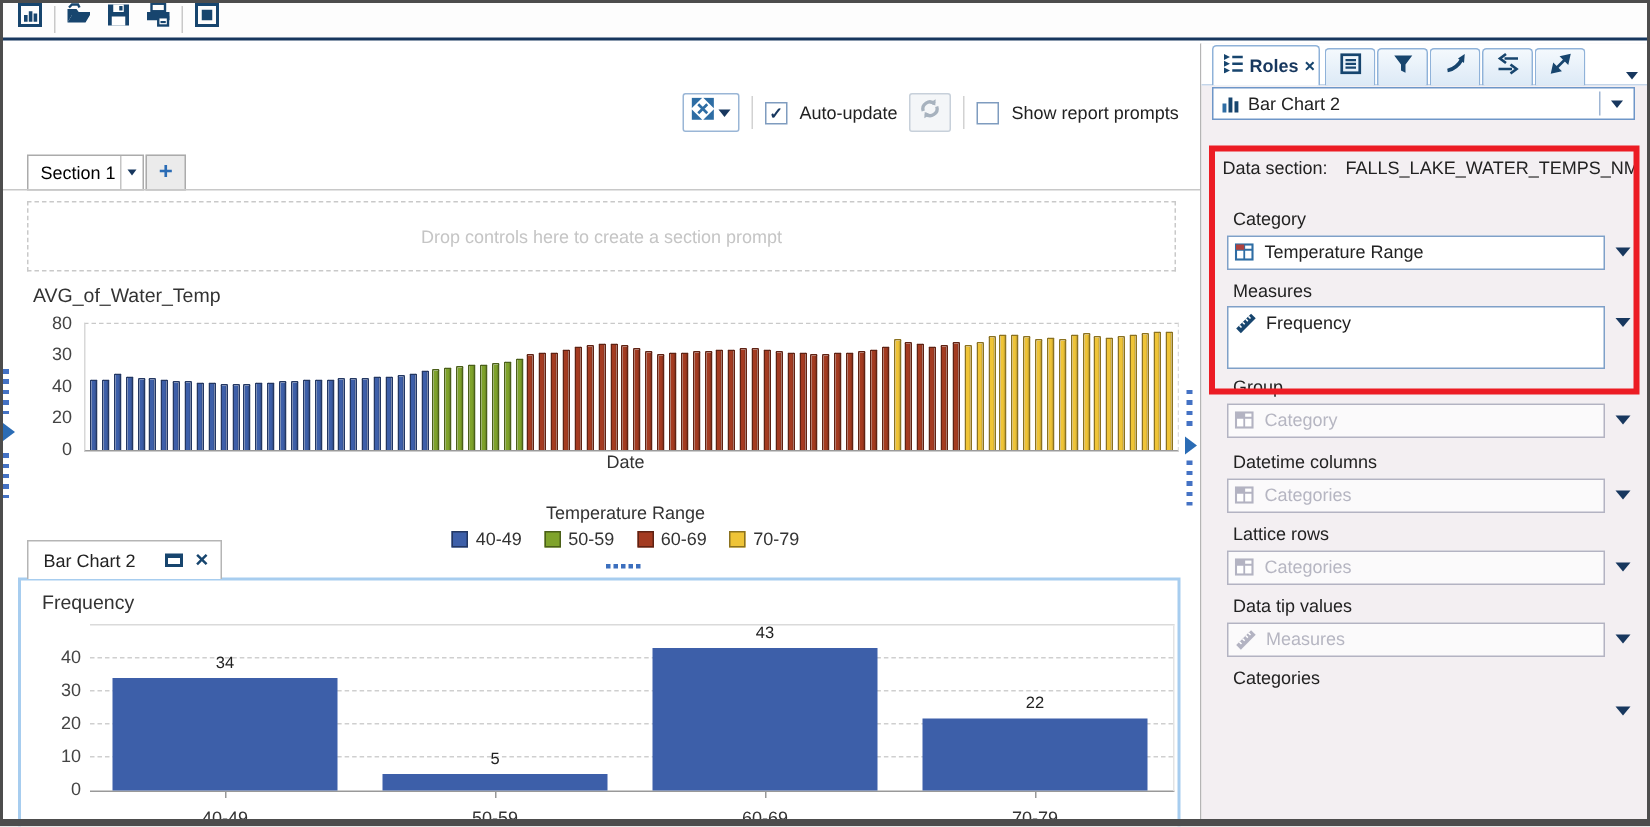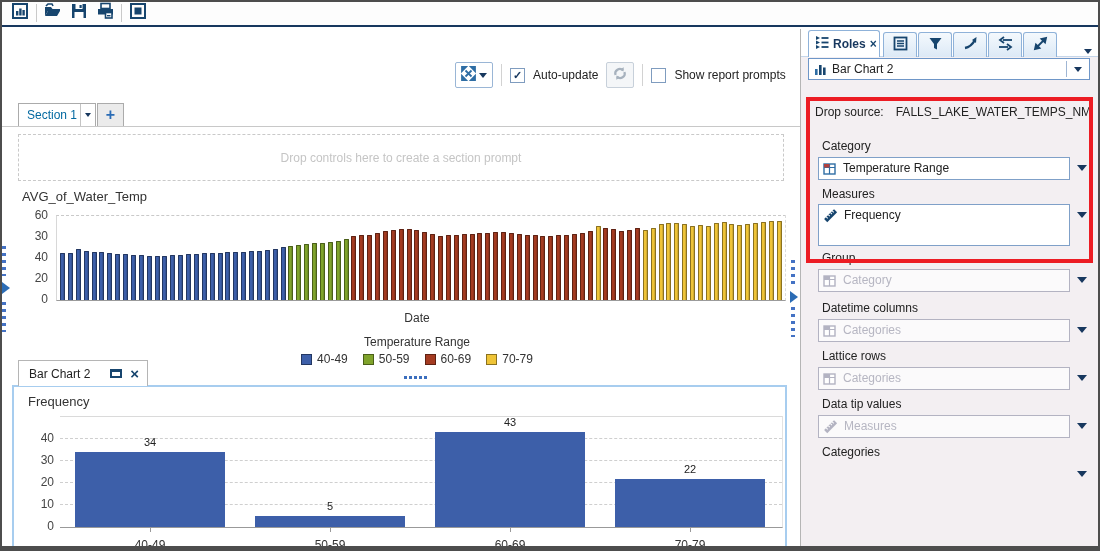--- a/index.html
+++ b/index.html
@@ -17,34 +17,34 @@
 
   .view-controls{position:absolute;left:455px;top:33px;height:26px;display:flex;align-items:center;gap:8px;}
   .vc-btn{height:24px;border:1px solid #9ab6d6;border-radius:2px;background:#fff;display:flex;align-items:center;justify-content:center;padding:0 5px;gap:3px;cursor:pointer;}
   .vc-btn.disabled{border-color:#c7d0da;background:#f4f6f8;cursor:default;}
   .vc-sep{width:1px;height:22px;background:#d2d2d2;}
   .checkbox{width:13px;height:13px;border:1px solid #7f9cbf;background:#fff;display:inline-flex;align-items:center;justify-content:center;font-size:11px;font-weight:bold;color:#17375E;cursor:pointer;}
   .vc-label{font-size:12px;color:#222;}
   .dd-arrow{width:0;height:0;border-left:4px solid transparent;border-right:4px solid transparent;border-top:5px solid #17375E;display:inline-block;}
 
   .section-tab{position:absolute;left:18px;top:74px;width:78px;height:24px;background:#fff;border:1px solid #ababab;box-sizing:border-box;display:flex;align-items:center;cursor:pointer;}
-  .section-tab .lbl{font-size:12px;color:#0369a1;padding-left:8px;flex:1;}
+  .section-tab .lbl{font-size:12px;color:#000000;padding-left:8px;flex:1;}
   .section-tab .mini-dd{width:14px;height:100%;border-left:1px solid #c4c4c4;display:flex;align-items:center;justify-content:center;}
   .add-tab{position:absolute;left:97px;top:74px;width:27px;height:24px;background:#ebebeb;border:1px solid #ababab;box-sizing:border-box;color:#2b6cb5;font-size:16px;font-weight:bold;display:flex;align-items:center;justify-content:center;cursor:pointer;}
   .section-line{position:absolute;left:0;top:97px;width:800px;height:1px;background:#c8c8c8;}
 
   .prompt-area{position:absolute;left:18px;top:105px;width:766px;height:47px;border:1px dashed #c9c9c9;box-sizing:border-box;display:flex;align-items:center;justify-content:center;}
   .prompt-area span{font-size:12px;color:#c5c5c5;}
 
   
   .tc-title{position:absolute;left:22px;top:160px;font-size:13px;color:#333;}
   .tc-plot{position:absolute;left:56px;top:186px;width:722px;height:84px;border-top:1px dashed #c9c9c9;border-right:1px dashed #dcdcdc;border-left:1px solid #d8d8d8;border-bottom:1px solid #9b9b9b;box-sizing:content-box;display:flex;align-items:flex-end;justify-content:space-between;padding:0 3px;}
   .tbar{width:5px;border:1px solid #333;border-bottom:none;border-radius:1px 1px 0 0;box-sizing:border-box;}
   .tc-ylab{position:absolute;width:28px;text-align:right;font-size:12px;color:#444;height:14px;line-height:14px;left:20px;}
-  .tc-xlabel{position:absolute;left:56px;top:282px;width:722px;text-align:center;font-size:12px;color:#333;}
+  .tc-xlabel{position:absolute;left:56px;top:272px;width:722px;text-align:center;font-size:12px;color:#333;}
   .tc-leg-title{position:absolute;left:56px;top:306px;width:722px;text-align:center;font-size:12px;color:#333;}
   .tc-legend{position:absolute;left:56px;top:323px;width:722px;display:flex;justify-content:center;gap:15px;}
   .lg-item{display:flex;align-items:center;gap:5px;font-size:12px;color:#333;}
   .lg-item .sw{width:11px;height:11px;border:1px solid #333;box-sizing:border-box;display:inline-block;}
   .dots-handle{position:absolute;left:404px;top:347px;display:flex;gap:2px;cursor:row-resize;}
   .dots-handle i{width:3px;height:3px;background:#3c6fbe;display:block;}
 
   
   .bc-tab{position:absolute;left:18px;top:331px;width:130px;height:26px;background:#fff;border:1px solid #b5b5b5;border-bottom:none;box-sizing:border-box;display:flex;align-items:center;z-index:6;cursor:pointer;}
   .bc-tab .lbl{font-size:12px;color:#222;padding-left:10px;flex:1;}
@@ -194,21 +194,21 @@
         </span>
     </div>
     <div class="add-tab">+</div>
     <div class="section-line"></div>
 
     <div class="prompt-area">
       <span>Drop controls here to create a section prompt</span>
     </div>
 
     <div class="tc-title">AVG_of_Water_Temp</div>
-    <div class="tc-ylab" style="top:179px;">60</div>
+    <div class="tc-ylab" style="top:179px;">80</div>
     <div class="tc-ylab" style="top:200px;">30</div>
     <div class="tc-ylab" style="top:221px;">40</div>
     <div class="tc-ylab" style="top:242px;">20</div>
     <div class="tc-ylab" style="top:263px;">0</div>
     <div class="tc-plot">
         <div class="tbar" style="height: 47px; background: linear-gradient(to right, rgb(61, 95, 169) 60%, rgb(49, 76, 135)); border-color: rgb(35, 55, 98);"></div>
         <div class="tbar" style="height: 47px; background: linear-gradient(to right, rgb(61, 95, 169) 60%, rgb(49, 76, 135)); border-color: rgb(35, 55, 98);"></div>
         <div class="tbar" style="height: 51px; background: linear-gradient(to right, rgb(61, 95, 169) 60%, rgb(49, 76, 135)); border-color: rgb(35, 55, 98);"></div>
         <div class="tbar" style="height: 49px; background: linear-gradient(to right, rgb(61, 95, 169) 60%, rgb(49, 76, 135)); border-color: rgb(35, 55, 98);"></div>
         <div class="tbar" style="height: 48px; background: linear-gradient(to right, rgb(61, 95, 169) 60%, rgb(49, 76, 135)); border-color: rgb(35, 55, 98);"></div>
@@ -459,21 +459,21 @@
           </svg>
       </span>
       <span class="lbl">Bar Chart 2</span>
       <span class="sep"></span>
       <span class="arr">
           <span class="dd-arrow"></span>
         </span>
     </div>
 
     <div class="ds-row">
-      <span>Drop source:</span><span class="val">FALLS_LAKE_WATER_TEMPS_NMD</span>
+      <span>Data section:</span><span class="val">FALLS_LAKE_WATER_TEMPS_NMD</span>
     </div>
 
     <div class="fld-label" style="top:110px;">Category</div>
     <div class="fld-box" style="top:128px;">
       <span>
         <svg width="14" height="13" viewBox="0 0 14 13">
             <rect x="1" y="2" width="11" height="10" fill="#fff" stroke="#2e6da4" stroke-width="1.4"></rect>
             <path d="M1 5.5 h11 M6.5 2 v10" stroke="#2e6da4" stroke-width="1.2"></path>
             <rect x="1" y="2" width="5.5" height="3.5" fill="#b0413e"></rect>
           </svg>

